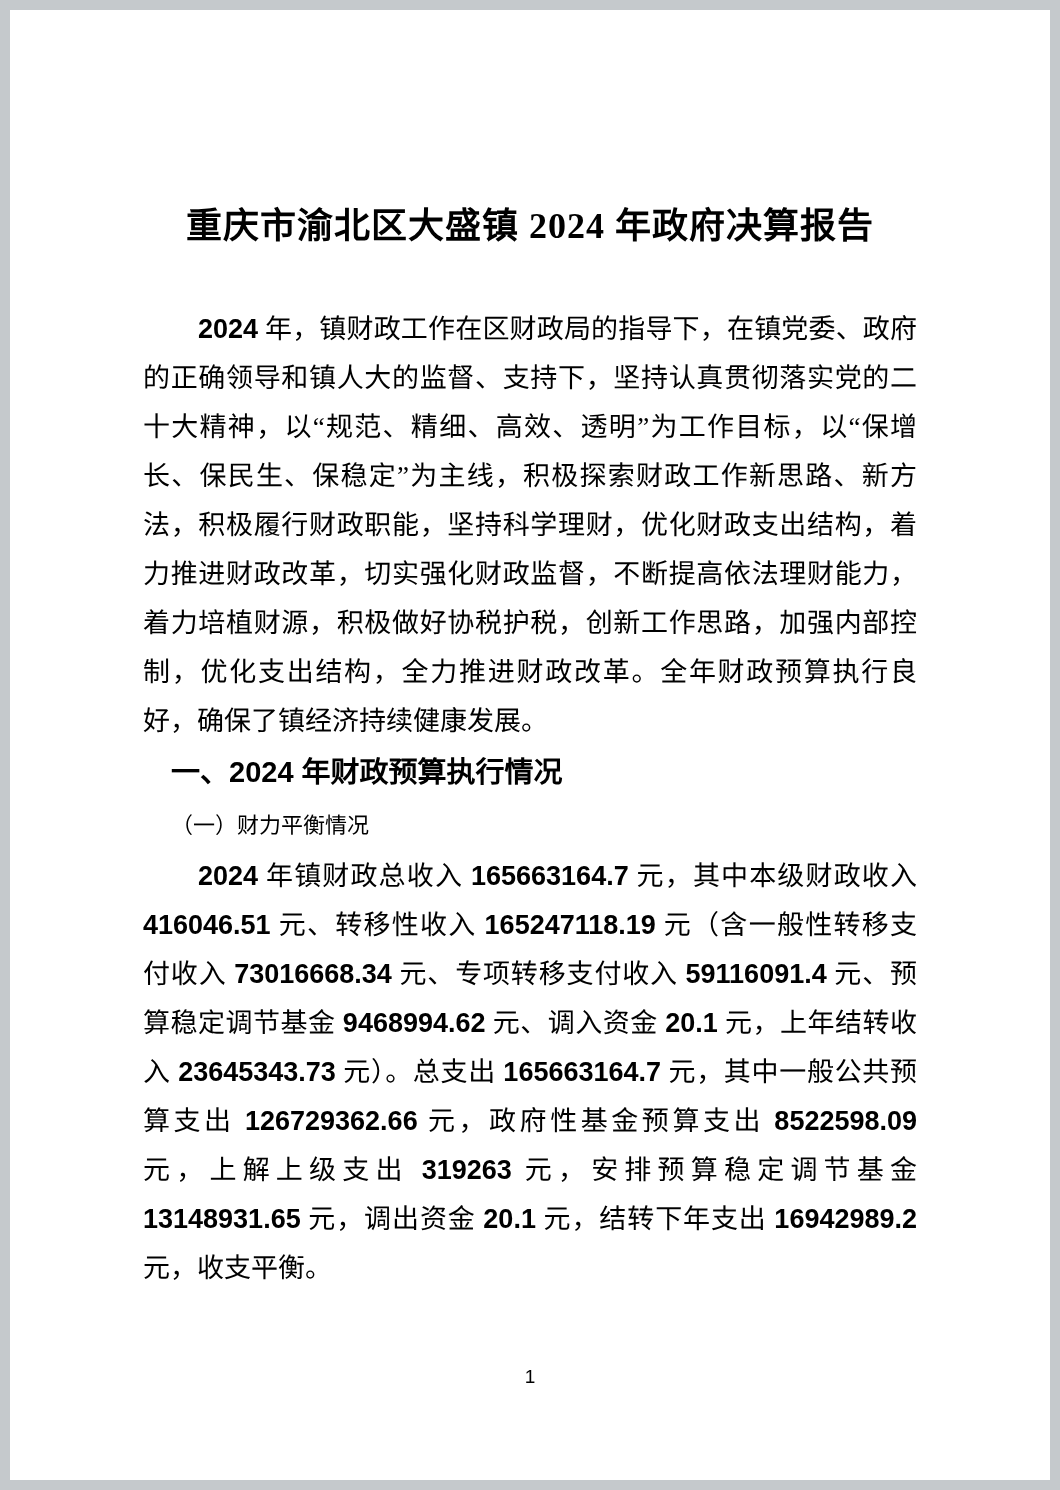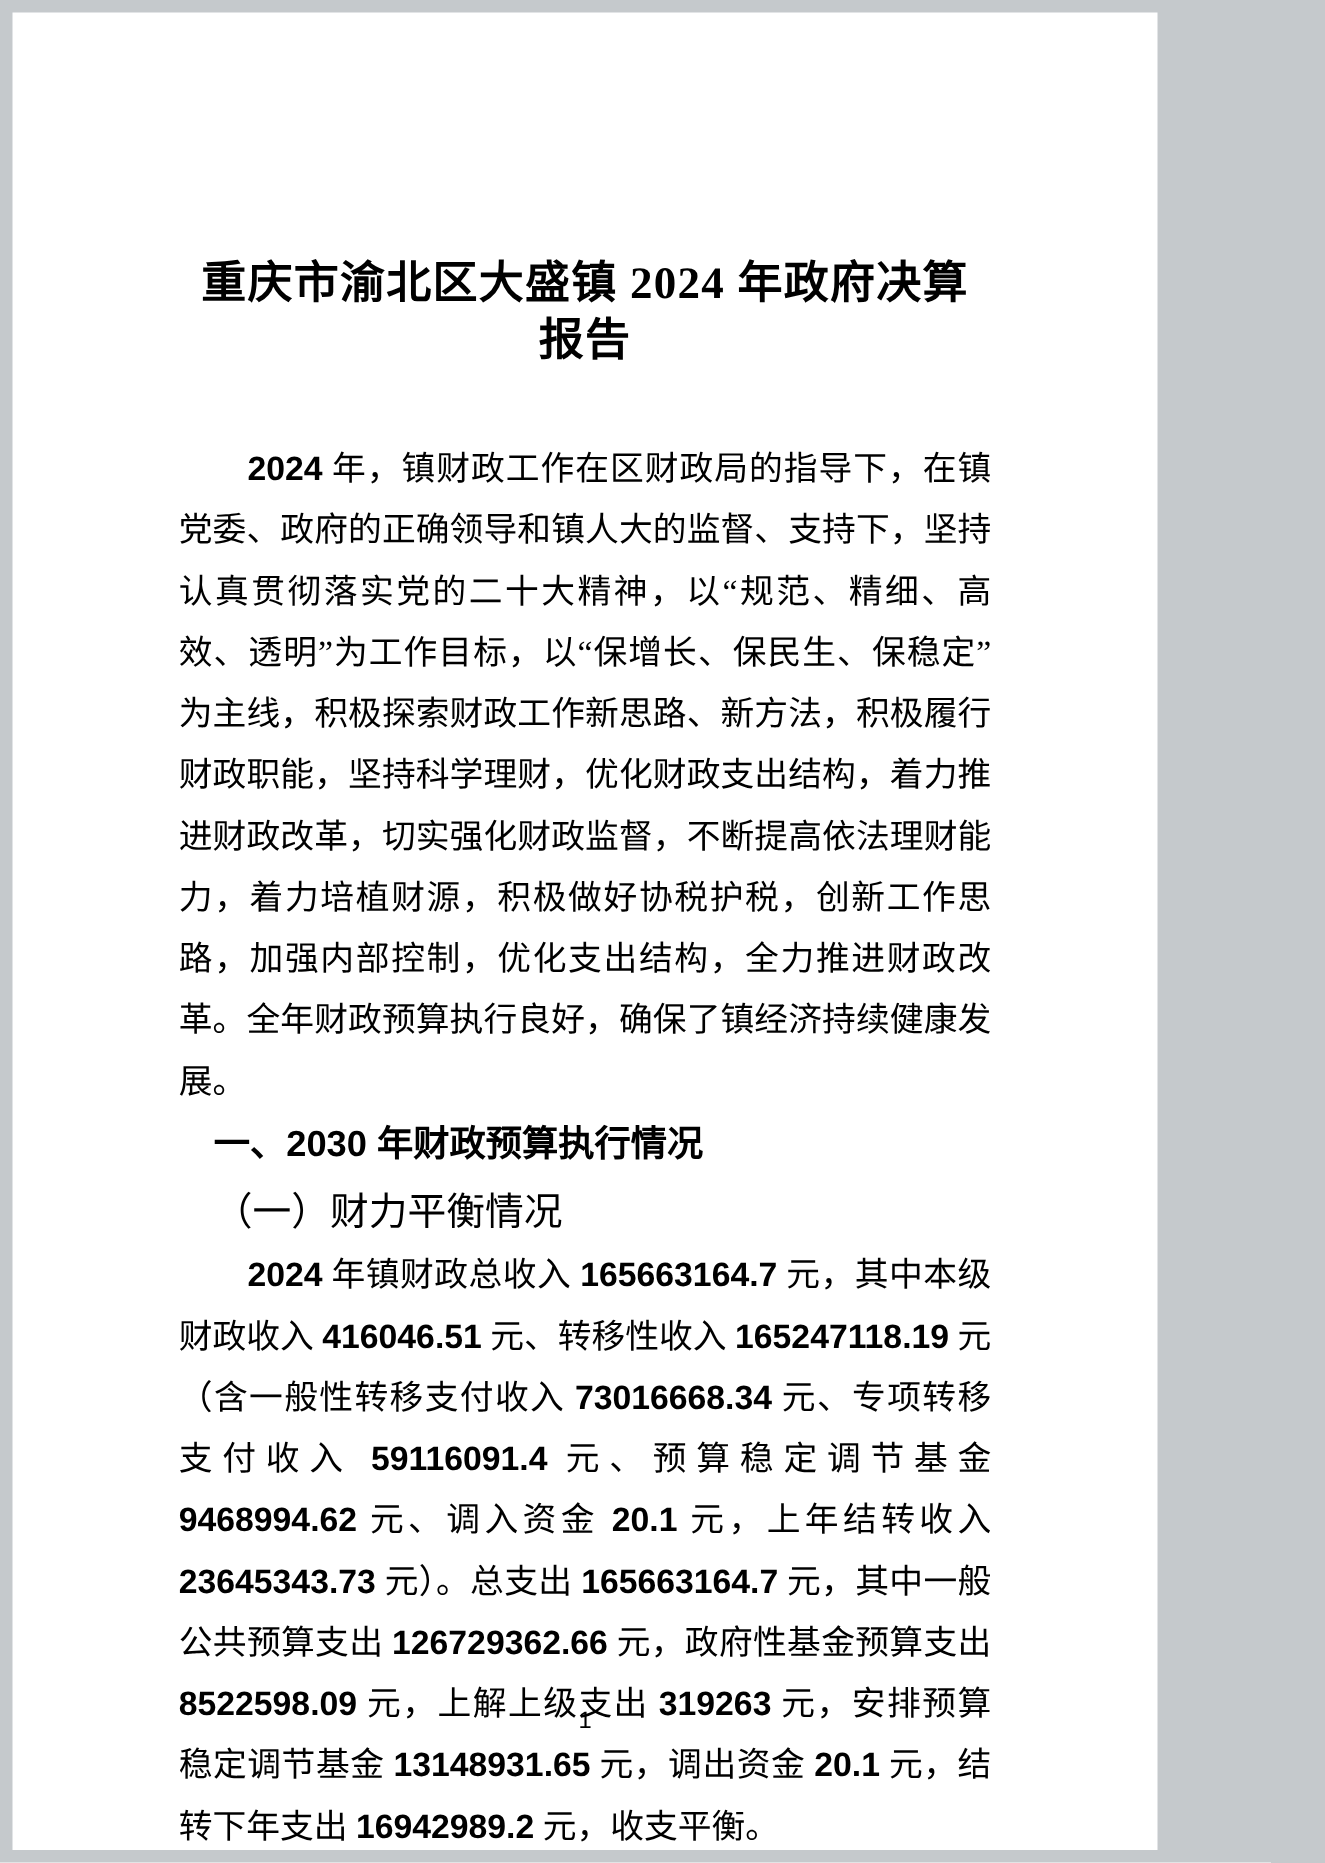--- a/index.html
+++ b/index.html
@@ -18,21 +18,21 @@
     position: relative;
     background: var(--canvas_bg);
     font-family: "Liberation Serif", serif;
     color: var(--text_color);
     overflow: hidden;
   }
   .page {
     position: absolute;
     left: 10px;
     top: 10px;
-    width: 916px;
+    width: 1040px;
     height: 1470px;
     background: var(--page_bg);
   }
   .content {
     padding: 0 133px;
   }
   .doc-title {
     margin: 193px 0 0 0;
     text-align: center;
     font-family: "Liberation Serif", serif;
@@ -58,21 +58,21 @@
     font-family: "Liberation Sans", sans-serif;
     font-weight: 600;
     font-size: 29px;
     line-height: 53px;
     text-indent: 28px;
   }
   h3.sub-heading {
     margin: 0;
     font-family: "Liberation Serif", serif;
     font-weight: 400;
-    font-size: 31px;
+    font-size: 22px;
     line-height: 53px;
     text-indent: 28px;
   }
   
   .autonum .num {
     font-family: "Liberation Sans", sans-serif;
     font-weight: 600;
   }
   .page-number {
     position: absolute;
@@ -88,21 +88,21 @@
 </head>
 <body>
 
 <div class="page">
   <div class="content">
 
     <h1 class="doc-title">重庆市渝北区大盛镇 2024 年政府决算报告</h1>
 
     <p class="body-para first autonum"><span class="num">2024</span> 年，镇财政工作在区财政局的指导下，在镇党委、政府的正确领导和镇人大的监督、支持下，坚持认真贯彻落实党的二十大精神，以“规范、精细、高效、透明”为工作目标，以“保增长、保民生、保稳定”为主线，积极探索财政工作新思路、新方法，积极履行财政职能，坚持科学理财，优化财政支出结构，着力推进财政改革，切实强化财政监督，不断提高依法理财能力，着力培植财源，积极做好协税护税，创新工作思路，加强内部控制，优化支出结构，全力推进财政改革。全年财政预算执行良好，确保了镇经济持续健康发展。</p>
 
-    <h2 class="sec-heading">一、2030 年财政预算执行情况</h2>
+    <h2 class="sec-heading">一、2024 年财政预算执行情况</h2>
 
     <h3 class="sub-heading">（一）财力平衡情况</h3>
 
     <p class="body-para autonum"><span class="num">2024</span> 年镇财政总收入 <span class="num">165663164.7</span> 元，其中本级财政收入 <span class="num">416046.51</span> 元、转移性收入 <span class="num">165247118.19</span> 元（含一般性转移支付收入 <span class="num">73016668.34</span> 元、专项转移支付收入 <span class="num">59116091.4</span> 元、预算稳定调节基金 <span class="num">9468994.62</span> 元、调入资金 <span class="num">20.1</span> 元，上年结转收入 <span class="num">23645343.73</span> 元）。总支出 <span class="num">165663164.7</span> 元，其中一般公共预算支出 <span class="num">126729362.66</span> 元，政府性基金预算支出 <span class="num">8522598.09</span> 元，上解上级支出 <span class="num">319263</span> 元，安排预算稳定调节基金 <span class="num">13148931.65</span> 元，调出资金 <span class="num">20.1</span> 元，结转下年支出 <span class="num">16942989.2</span> 元，收支平衡。</p>
 
   </div>
 
   <div class="page-number">1</div>
 </div>
 

